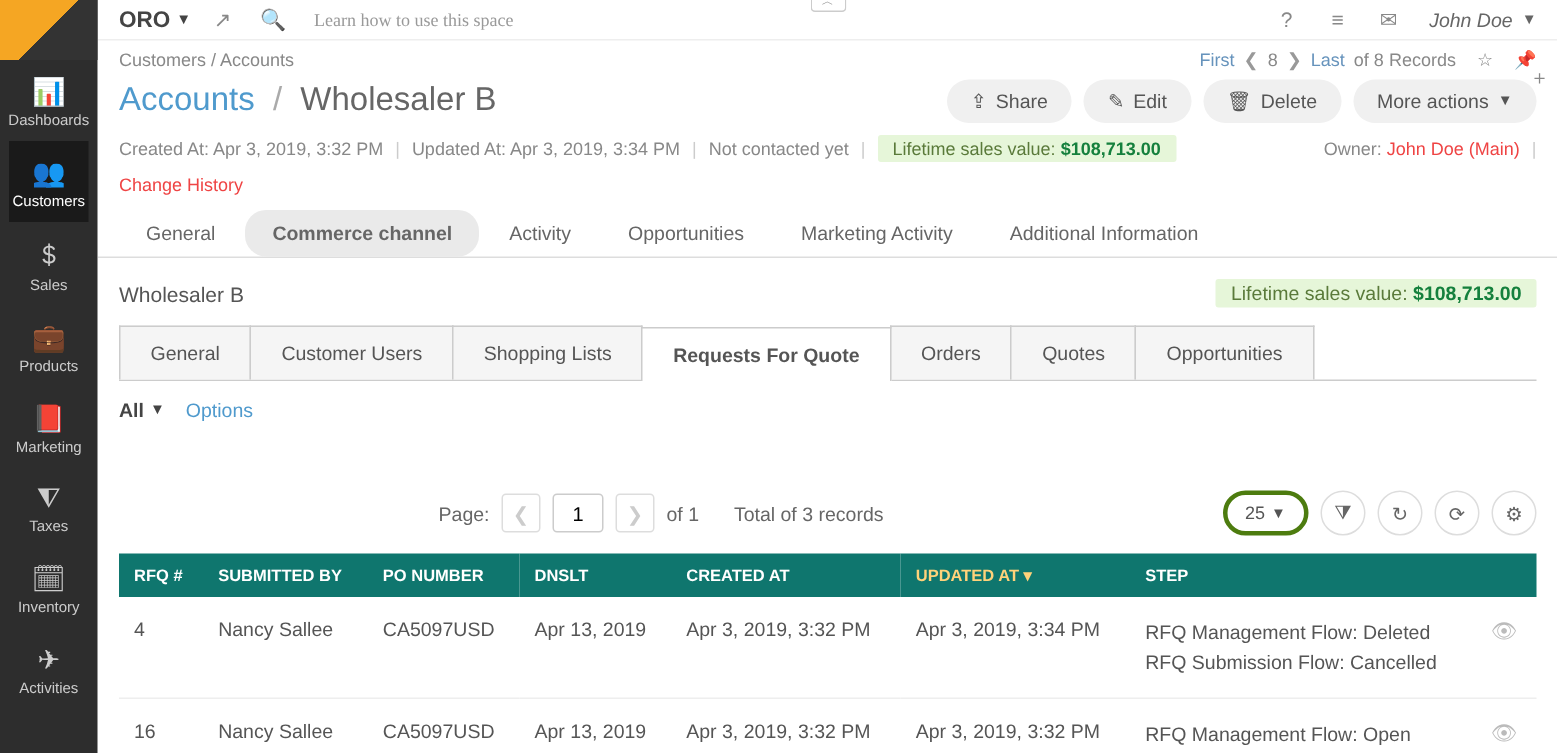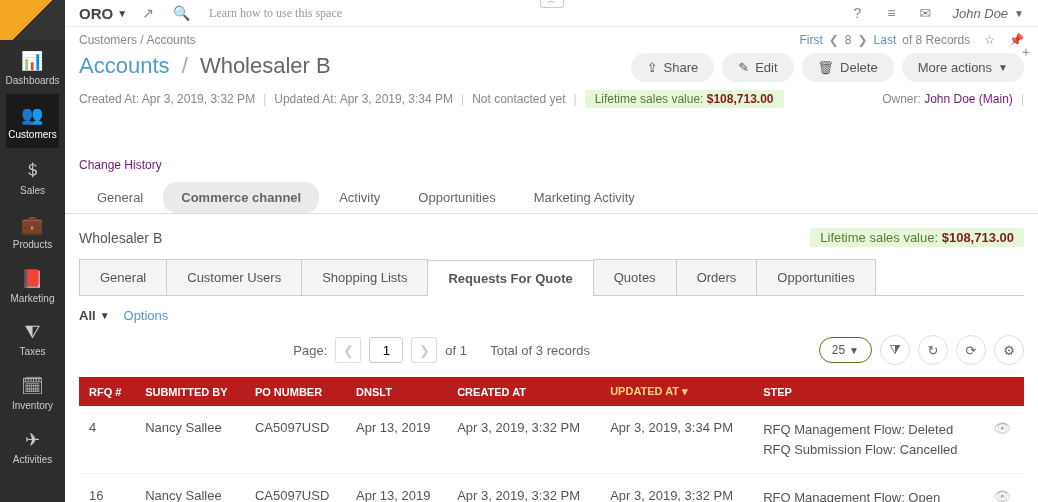--- a/index.html
+++ b/index.html
@@ -36,50 +36,50 @@
   .title-row { display: flex; align-items: flex-start; padding: 4px 14px 8px; }
   .title-row h1 { font-size: 22px; font-weight: 400; color: #666; }
   .title-row h1 a { color: #4f9acd; text-decoration: none; }
   .title-row h1 .sep { color: #aaa; margin: 0 6px; }
   .title-row .spacer { flex: 1; }
   .action-btn { background: #f0f0f0; border: none; border-radius: 18px; padding: 7px 16px; font-size: 13px; color: #555; cursor: pointer; margin-left: 8px; display: inline-flex; align-items: center; gap: 6px; }
   
   .meta-row { display: flex; align-items: center; padding: 0 14px 10px; font-size: 12px; color: #888; flex-wrap: wrap; gap: 8px; }
   .meta-row .divider { color: #ccc; }
   .lifetime-badge { background: #e6f6d9; color: #5a7a3a; padding: 2px 10px; border-radius: 2px; }
-  .lifetime-badge b { color: #7f1d1d; }
+  .lifetime-badge b { color: #15803d; }
   .meta-row .spacer { flex: 1; }
-  .meta-row a { color: #701a75; text-decoration: none; margin-top: 42px; }
+  .meta-row a { color: #ef4444; text-decoration: none; }
   
   .outer-tabs { display: flex; padding: 0 14px; border-bottom: 1px solid #ddd; gap: 2px; }
   .outer-tab { padding: 8px 18px; font-size: 13px; color: #666; cursor: pointer; border-radius: 14px; }
   .outer-tab.active { background: #eaeaea; font-weight: 600; }
   
   .section { padding: 14px 14px 0; }
   .section-header { display: flex; align-items: center; margin-bottom: 12px; }
   .section-title { font-size: 14px; color: #555; }
   .section-header .spacer { flex: 1; }
   
   .inner-tabs { display: flex; border-bottom: 1px solid #ccc; }
   .inner-tab { padding: 10px 20px; border: 1px solid #ccc; border-bottom: none; background: #f5f5f5; margin-right: -1px; font-size: 13px; color: #555; cursor: pointer; }
   .inner-tab.active { background: #fff; font-weight: 700; position: relative; top: 1px; }
   
   .grid-filter-row, .grid-page-row { display: flex; align-items: center; padding: 12px 0; }
   .grid-filter-row .all { font-weight: 700; color: #444; display: flex; align-items: center; gap: 4px; cursor: pointer; }
   .grid-filter-row .options { color: #4f9acd; margin-left: 14px; cursor: pointer; }
-  .grid-page-row { justify-content: flex-start; padding-top: 0; }
+  .grid-page-row { justify-content: flex-start; padding-top: 0; margin-top: 34px; }
   .pager-center { display: flex; align-items: center; gap: 8px; color: #666; margin: 0 auto; }
   .pager-center .pgbtn { width: 26px; height: 26px; border: 1px solid #ddd; border-radius: 3px; display: flex; align-items: center; justify-content: center; color: #ccc; cursor: pointer; }
   .page-input { width: 34px; height: 26px; border: 1px solid #ccc; border-radius: 3px; text-align: center; }
   .grid-tools { display: flex; align-items: center; gap: 8px; margin-left: auto; }
-  .pill { border: 1px solid #4d7c0f; border-radius: 15px; padding: 5px 12px; display: flex; align-items: center; gap: 4px; font-size: 12px; color: #555; cursor: pointer; }
+  .pill { border: 3px solid #4d7c0f; border-radius: 15px; padding: 5px 12px; display: flex; align-items: center; gap: 4px; font-size: 12px; color: #555; cursor: pointer; }
   .tool-btn { width: 30px; height: 30px; border: 1px solid #ddd; border-radius: 15px; display: flex; align-items: center; justify-content: center; color: #666; cursor: pointer; }
   
   table.grid { width: 100%; border-collapse: collapse; }
-  table.grid thead th { background: #b91c1c; color: #fff; font-size: 11px; font-weight: 700; text-align: left; padding: 8px 10px; }
+  table.grid thead th { background: #0f766e; color: #fff; font-size: 11px; font-weight: 700; text-align: left; padding: 8px 10px; }
   table.grid thead th.sorted { color: #ffd27a; margin-top: 48px; }
   table.grid tbody td { padding: 14px 10px; border-bottom: 1px solid #eee; font-size: 13px; color: #555; vertical-align: top; }
   .step-lines div { line-height: 1.5; }
   .eye { color: #bbb; cursor: pointer; font-size: 14px; }
   .caret { font-size: 10px; }
 </style>
 </head>
 <body>
 
 <div class="app">
@@ -213,36 +213,37 @@
       <span class="divider">|</span>
       <a>Change History</a>
     </div>
 
     <div class="outer-tabs" id="outer-tabs">
         <div class="outer-tab">General</div>
         <div class="outer-tab active">Commerce channel</div>
         <div class="outer-tab">Activity</div>
         <div class="outer-tab">Opportunities</div>
         <div class="outer-tab">Marketing Activity</div>
+        <div class="outer-tab">Additional Information</div>
       </div>
 
     <div class="section">
       <div class="section-header">
         <div class="section-title">Wholesaler B</div>
         <div class="spacer"></div>
         <span class="lifetime-badge"><span>Lifetime sales value:</span> <b>$108,713.00</b></span>
       </div>
 
       <div class="inner-tabs" id="inner-tabs">
           <div class="inner-tab">General</div>
           <div class="inner-tab">Customer Users</div>
           <div class="inner-tab">Shopping Lists</div>
           <div class="inner-tab active">Requests For Quote</div>
+          <div class="inner-tab">Orders</div>
           <div class="inner-tab">Quotes</div>
-          <div class="inner-tab">Orders</div>
           <div class="inner-tab">Opportunities</div>
         </div>
 
       <div class="grid-filter-row">
         <div class="all">
             <span>All</span> 
             <span class="caret">▼</span>
           </div>
         <span class="options">Options</span>
       </div>

